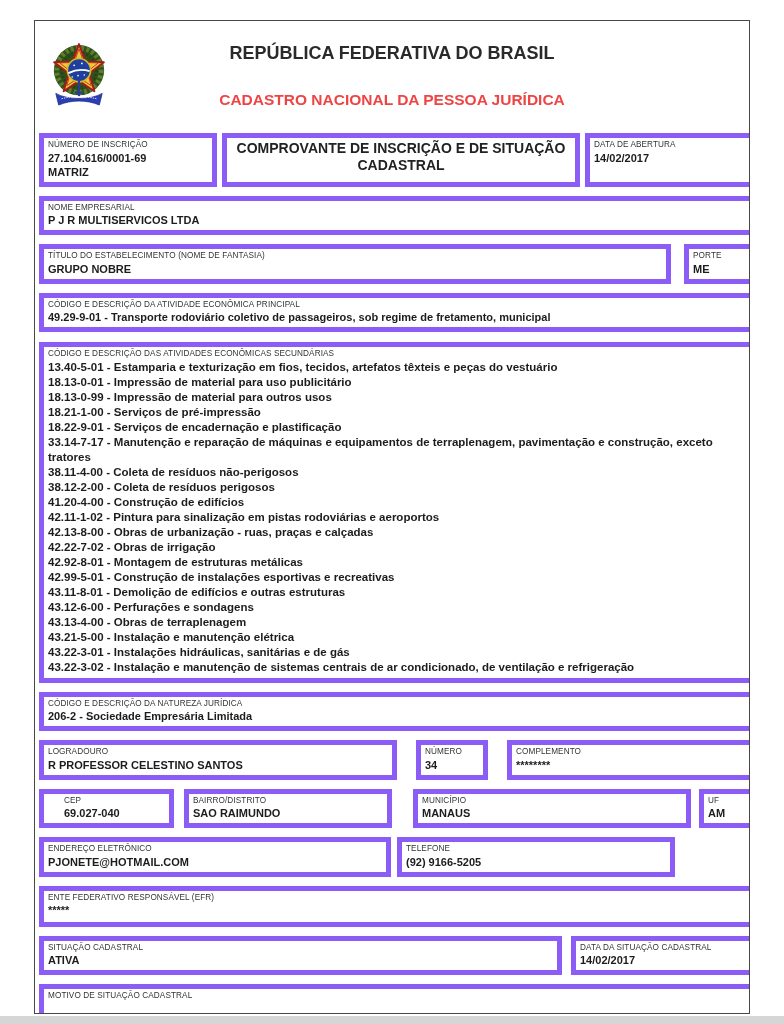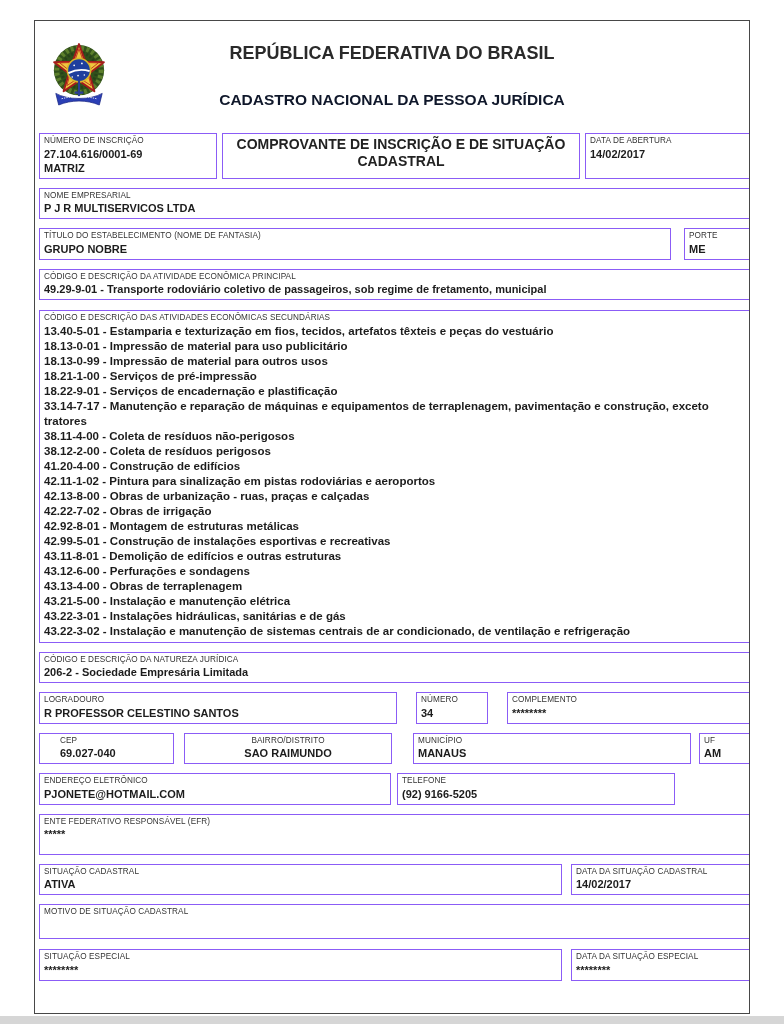--- a/index.html
+++ b/index.html
@@ -14,40 +14,40 @@
     border:1px solid #474747; background:#ffffff; overflow:hidden;
   }
   .bottom-strip {
     position:absolute; left:0; top:1016px; width:784px; height:8px;
     background:#d6d6d6;
   }
   
   .header { position:relative; height:112px; }
   .emblem { position:absolute; left:15px; top:20px; width:58px; height:70px; }
   .h-title { text-align:center; padding-top:22px; font-size:18px; font-weight:bold; color:#2a2a2a; line-height:20px; }
-  .h-subtitle { text-align:center; margin-top:28px; font-size:15.5px; font-weight:bold; color:#0f172a; line-height:18px; }
+  .h-subtitle { text-align:center; margin-top:28px; font-size:15.5px; font-weight:bold; color:#ef4444; line-height:18px; }
   
   .row { display:flex; margin:0 7px 9px 4px; }
   .box {
-    border:1px solid #8b5cf6; background:#fff; padding:2px 4px 3px 4px;
+    border:5px solid #8b5cf6; background:#fff; padding:2px 4px 3px 4px;
     flex:0 0 auto;
   }
   .lbl { font-size:8.2px; color:#333333; line-height:10.5px; letter-spacing:0.1px; }
   .val { font-size:11px; font-weight:bold; color:#1c1c1c; line-height:14px; }
   .w-full { width:717px; }
   .w-num  { width:178px; }
   .w-doc  { width:358px; margin-left:5px; }
   .w-abre { width:170px; margin-left:5px; }
   .w-tit  { width:632px; }
   .w-porte{ width:72px; margin-left:13px; }
   .w-logr { width:358px; }
   .w-nro  { width:72px; margin-left:19px; }
   .w-comp { width:249px; margin-left:19px; }
   .w-cep  { width:135px;padding-left:20px; }
-  .w-bai  { width:208px; margin-left:10px;text-align:center; }
+  .w-bai  { width:208px; margin-left:10px; }
   .w-mun  { width:278px; margin-left:21px; }
   .w-uf   { width:57px;  margin-left:8px; }
   .w-mail { width:352px; }
   .w-tel  { width:278px; margin-left:6px; }
   .w-sit  { width:523px; }
   .w-dsit { width:185px; margin-left:9px; }
   .doc-title-box { display:flex; align-items:flex-start; justify-content:center; text-align:center; padding:2px 8px; }
   .doc-title { font-size:14px; font-weight:bold; color:#222; line-height:17px; }
   .efr-box { min-height:41px; }
   .motivo-box { min-height:35px; }

